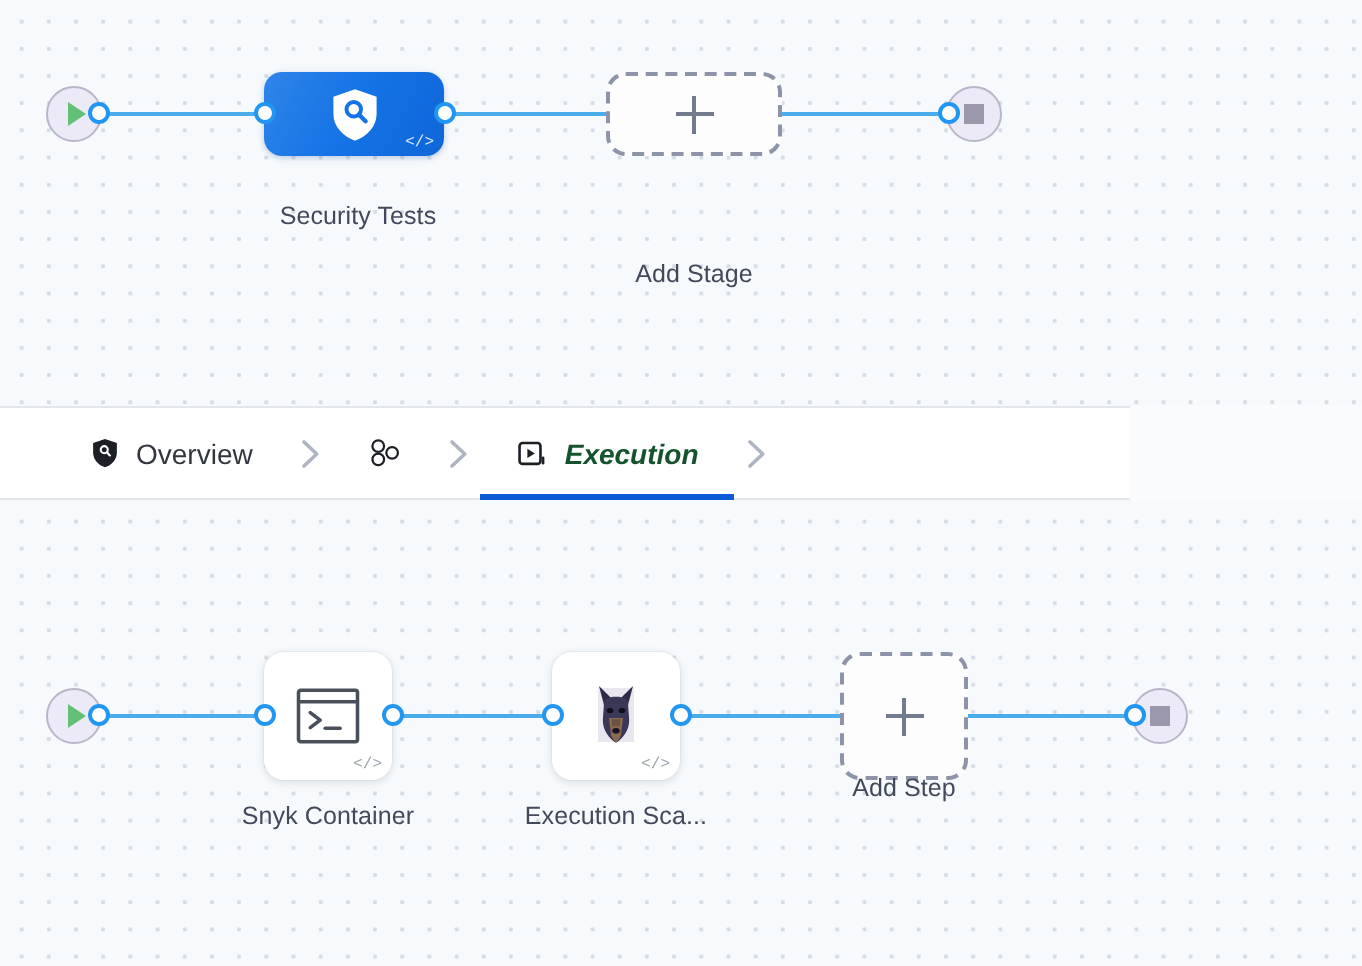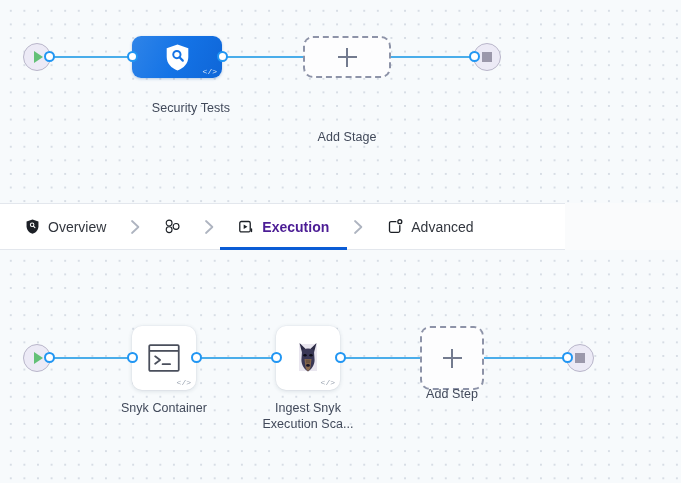--- a/index.html
+++ b/index.html
@@ -169,36 +169,37 @@
     top: 203px;
     left: 0;
     width: 565px;
     height: 47px;
     background: #ffffff;
     border-top: 1px solid #e3e7ed;
     border-bottom: 1px solid #e3e7ed;
     box-sizing: border-box;
     display: flex;
     align-items: center;
+    padding-left: 20px;
   }
   .tab {
     display: flex;
     align-items: center;
     gap: 8px;
     height: 46px;
     cursor: pointer;
     position: relative;
     padding: 0 2px;
   }
   .tab .tab-label {
     font-size: 14px;
     color: #32363e;
     white-space: nowrap;
   }
-  .tab.active .tab-label { font-weight: bold; color: #4c1d95; }
+  .tab.active .tab-label { font-weight: bold; color: #14532d; font-style: italic; }
   .tab.active::after {
     content: "";
     position: absolute;
     left: -16px;
     right: -16px;
     bottom: 0;
     height: 3px;
     background: #0b5cd5;
   }
   .tab-icon {
@@ -237,21 +238,21 @@
     <div class="stage-node" style="left:132px; top:36px;">
       <svg width="25" height="27" viewBox="0 0 24 26">
         <path d="M12 0.6 L22.4 4.2 V12.4 C22.4 18.6 17.9 23.2 12 25.4 C6.1 23.2 1.6 18.6 1.6 12.4 V4.2 Z" fill="#ffffff"></path>
         <circle cx="11.4" cy="10.2" r="3.5" fill="none" stroke="#1473e6" stroke-width="1.9"></circle>
         <line x1="13.9" y1="12.8" x2="17.1" y2="16.0" stroke="#1473e6" stroke-width="2.1" stroke-linecap="round"></line>
       </svg>
       <span class="code-mark">&lt;/&gt;</span>
     </div>
     <div class="port" style="left:127px; top:51px;"></div>
     <div class="port" style="left:217px; top:51px;"></div>
-    <div class="caption" style="left:111px; top:100px; width:160px;">Security Tests</div>
+    <div class="caption" style="left:99px; top:100px; width:160px;">Security Tests</div>
 
     <div class="add-box stage-size" style="left:303px; top:36px;">
       <span class="plus"></span>
     </div>
     <div class="caption" style="left:267px; top:99px; width:160px;margin-top:30px;">Add Stage</div>
 
     <div class="terminal" style="left:473px; top:43px;">
       <span class="stop-sq"></span>
     </div>
     <div class="port" style="left:469px; top:51px;"></div>
@@ -302,29 +303,20 @@
       </span>
       <span class="tab-label">Execution</span>
     </div>
 
     <span class="chev" style="margin:0 14px;">
       <svg width="11" height="16" viewBox="0 0 11 16">
         <polyline points="2,2 8.4,8 2,14" fill="none" stroke="#aeb4c0" stroke-width="1.8" stroke-linecap="round" stroke-linejoin="round"></polyline>
       </svg>
     </span>
 
-    <div class="tab">
-      <span class="tab-icon">
-        <svg width="15" height="15" viewBox="0 0 16 16">
-          <path d="M12.6 7.0 V12.6 a1.6 1.6 0 0 1 -1.6 1.6 H3.2 a1.6 1.6 0 0 1 -1.6 -1.6 V4.4 a1.6 1.6 0 0 1 1.6 -1.6 H8.4" fill="none" stroke="#1c2026" stroke-width="1.4" stroke-linecap="round"></path>
-          <circle cx="12.6" cy="2.9" r="2.1" fill="none" stroke="#1c2026" stroke-width="1.4"></circle>
-        </svg>
-      </span>
-      <span class="tab-label">Advanced</span>
-    </div>
   </div>
 
   <div class="canvas" id="canvas-steps">
 
     <div class="edge" style="left:46px; top:107px; width:92px;"></div>
     <div class="edge" style="left:196px; top:107px; width:88px;"></div>
     <div class="edge" style="left:340px; top:107px; width:82px;"></div>
     <div class="edge" style="left:484px; top:107px; width:84px;"></div>
 
     <div class="terminal" style="left:23px; top:94px;">
@@ -364,21 +356,20 @@
         <path d="M11.5 18.0 L18.5 18.0 L17.4 26.8 C16.6 28.6 15.8 29.6 15.0 30.2
                  C14.2 29.6 13.4 28.6 12.6 26.8 Z" fill="#8a6a4e"></path>
         <path d="M12.6 18.6 L17.4 18.6 L16.9 22.2 L13.1 22.2 Z" fill="#6d5440"></path>
         <ellipse cx="15.0" cy="24.4" rx="1.9" ry="1.4" fill="#171427"></ellipse>
       </svg>
       <span class="code-mark">&lt;/&gt;</span>
     </div>
     <div class="port" style="left:271px; top:102px;"></div>
     <div class="port" style="left:335px; top:102px;"></div>
     <div class="caption" style="left:238px; top:150px; width:140px;">
-      <div>Ingest Snyk</div>
       <div>Execution Sca...</div>
     </div>
 
     <div class="add-box step-size" style="left:420px; top:76px;">
       <span class="plus"></span>
     </div>
     <div class="caption" style="left:382px; top:136px; width:140px;">Add Step</div>
 
     <div class="terminal" style="left:566px; top:94px;">
       <span class="stop-sq"></span>

